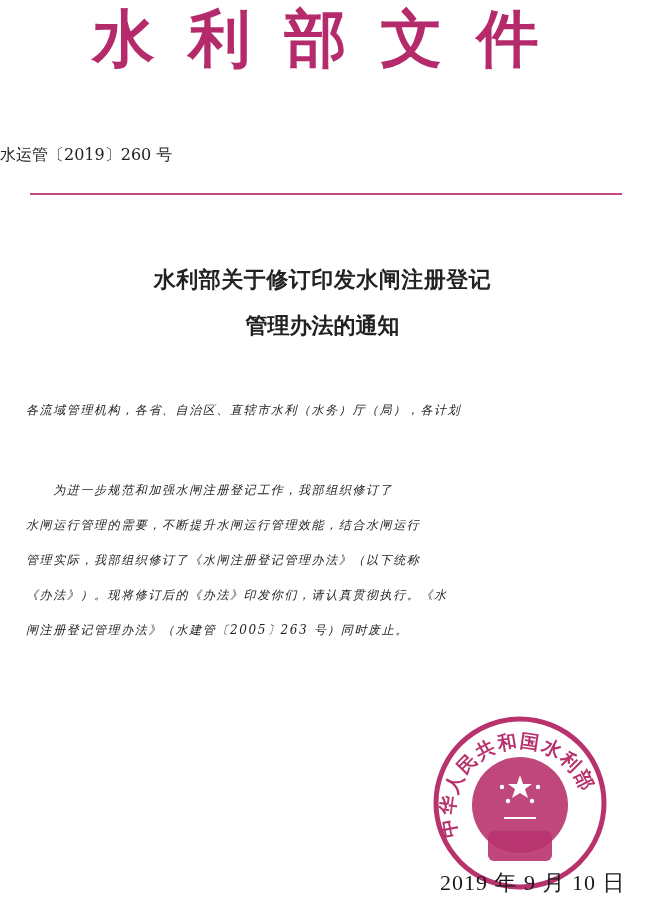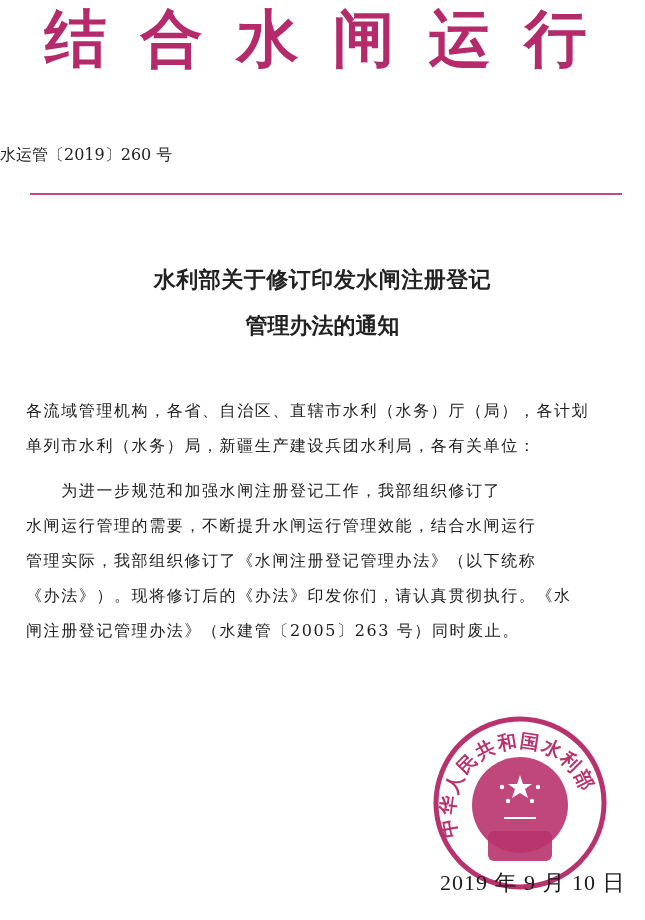--- a/index.html
+++ b/index.html
@@ -20,47 +20,46 @@
   .redline {
     position:absolute; left:30px; top:193px; width:592px; height:2px; background:#c24a80;
   }
   .title {
     position:absolute; left:0; width:645px; text-align:center;
     font-family:"DejaVu Sans", sans-serif; font-weight:bold; font-size:22px; color:#222;
   }
   .t1 { top:265px; letter-spacing:0.5px; }
   .t2 { top:311px; }
   .para {
-    position:absolute; left:26px; width:590px; font-size:16px; line-height:35px;
-    letter-spacing:1.6px; color:#1e1e1e; text-align:justify;
+    position:absolute; left:26px; width:590px; font-size:12px; line-height:35px;
+    letter-spacing:1.6px; color:#1e1e1e; text-align:justify;font-style:italic;
   }
   .salutation { top:393px; }
   .body1 { top:473px; }
   .line { white-space:nowrap; display:block; }
   .seal {
     position:absolute; left:430px; top:713px; width:180px; height:180px;
   }
   .date {
     position:absolute; left:440px; top:868px; font-family:Liberation Serif, serif;
     font-size:22px; color:#1a1a1a; letter-spacing:1px;
   }
 </style>
 </head>
 <body>
 
-<div class="masthead">结合水闸运行</div>
+<div class="masthead">水利部文件</div>
 <div class="docno">水运管〔2019〕260 号</div>
 <div class="redline"></div>
 
 <div class="title t1">水利部关于修订印发水闸注册登记</div>
 <div class="title t2">管理办法的通知</div>
 
 <div class="para salutation">
   <span class="line">各流域管理机构，各省、自治区、直辖市水利（水务）厅（局），各计划</span>
-  <span class="line">单列市水利（水务）局，新疆生产建设兵团水利局，各有关单位：</span>
 </div>
 
 <div class="para body1">
   <span class="line">　　为进一步规范和加强水闸注册登记工作，我部组织修订了</span>
   <span class="line">水闸运行管理的需要，不断提升水闸运行管理效能，结合水闸运行</span>
   <span class="line">管理实际，我部组织修订了《水闸注册登记管理办法》（以下统称</span>
   <span class="line">《办法》）。现将修订后的《办法》印发你们，请认真贯彻执行。《水</span>
   <span class="line">闸注册登记管理办法》（水建管〔2005〕263 号）同时废止。</span>
 </div>
 

